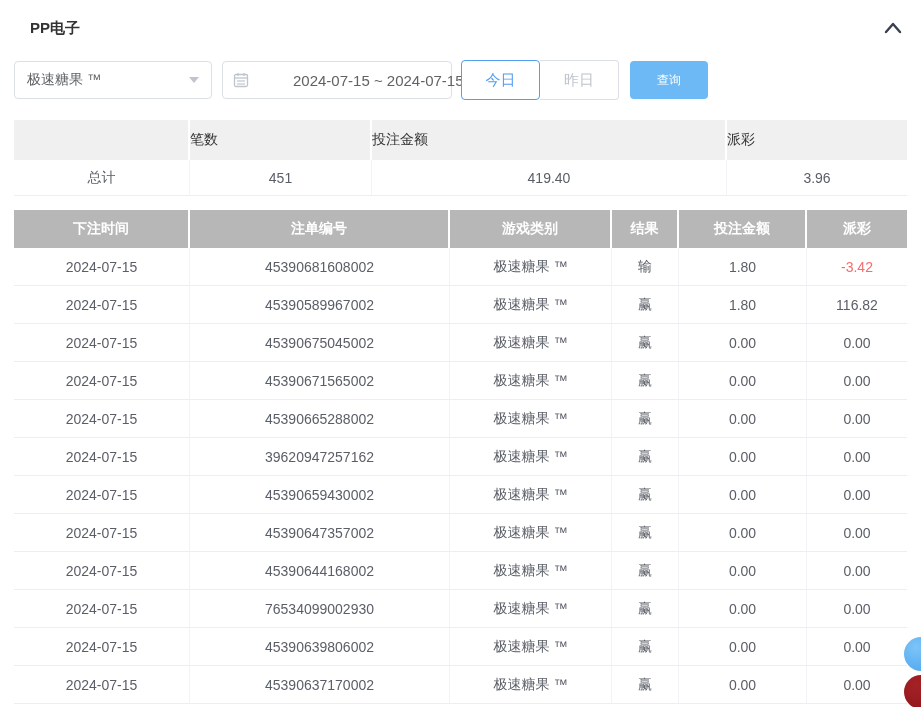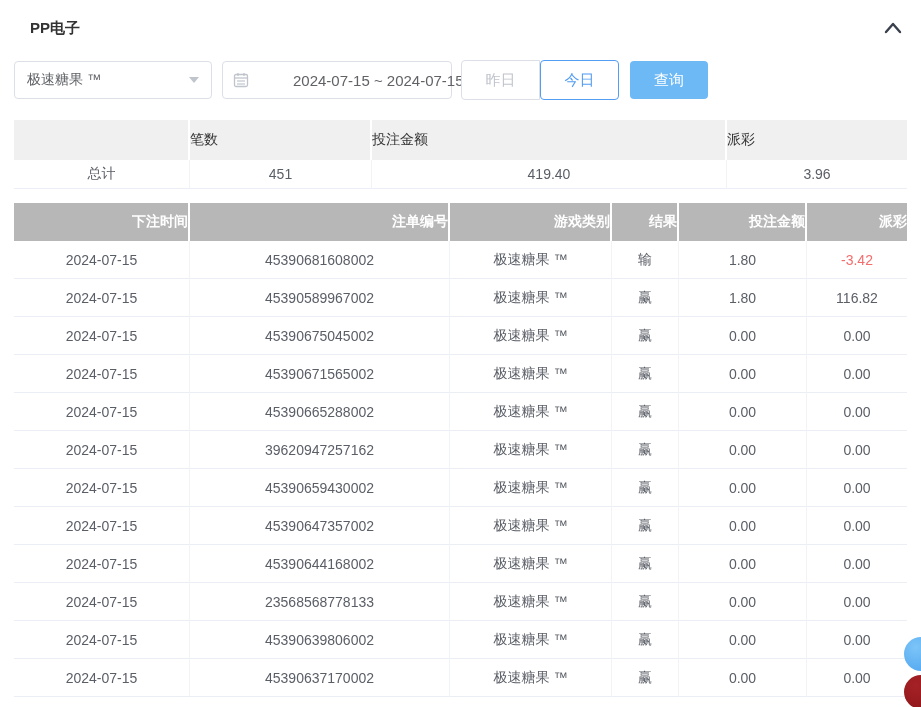--- a/index.html
+++ b/index.html
@@ -49,40 +49,40 @@
     border: 1px solid #dcdfe6; border-left-width: 0;
     font-size: 15px; color: #c0c4cc; cursor: pointer;
   }
   .seg-btn:first-child { border-left-width: 1px; border-radius: 4px 0 0 4px; }
   .seg-btn:last-child { border-radius: 0 4px 4px 0; }
   .seg-btn.active {
     border: 1px solid #539df2; color: #539df2; border-radius: 4px;
   }
   .query-btn {
     margin-left: 11px; width: 78px; height: 38px;
-    background: #6cb9f5; color: #ffffff; font-size: 15px;
+    background: #6cb9f5; color: #ffffff; font-size: 12px;
     border: none; border-radius: 4px; cursor: pointer;
   }
   
   table { border-collapse: separate; border-spacing: 0; table-layout: fixed; width: 893px; margin: 0 14px; }
   .summary-table { margin-top: 20px; }
   .summary-table th {
     background: #f0f0f0; height: 40px; font-size: 14px; font-weight: normal;
     color: #333333; text-align: left; border-right: 2px solid #ffffff;
   }
   .summary-table th:last-child { border-right: none; }
   .summary-table td {
-    height: 29px; text-align: center; font-size: 14px; color: #5a5e66;
+    height: 36px; text-align: center; font-size: 14px; color: #5a5e66;
     background: #fff; border-bottom: 1px solid #ebeef5; border-right: 1px solid #f2f3f7;
   }
   .summary-table td:last-child { border-right: none; }
   .records-table { margin-top: 14px; }
   .records-table th {
     background: #b7b7b7; color: #ffffff; height: 38px;
-    font-size: 14px; font-weight: bold; text-align: right;
+    font-size: 14px; font-weight: bold; text-align: center;
     border-right: 2px solid #ffffff;
   }
   .records-table th:last-child { border-right: none; }
   .records-table td {
     height: 38px; text-align: center; font-size: 14px; color: #5a5e66;
     background: #fff; border-bottom: 1px solid #ebeef5; border-right: 1px solid #f2f3f7;
   }
   .records-table td:last-child { border-right: none; }
   .records-table td.neg { color: #f56c6c; }
   
@@ -119,22 +119,22 @@
           <line x1="1.5" y1="6" x2="14.5" y2="6" stroke="#c0c4cc" stroke-width="1.3"></line>
           <line x1="5" y1="1" x2="5" y2="4" stroke="#c0c4cc" stroke-width="1.3"></line>
           <line x1="11" y1="1" x2="11" y2="4" stroke="#c0c4cc" stroke-width="1.3"></line>
           <line x1="4" y1="9" x2="12" y2="9" stroke="#c0c4cc" stroke-width="1.2"></line>
           <line x1="4" y1="12" x2="12" y2="12" stroke="#c0c4cc" stroke-width="1.2"></line>
         </svg>
     </span>
     <span class="date-value">2024-07-15 ~ 2024-07-15</span>
   </div>
   <div class="btn-group">
+    <button class="seg-btn active">今日</button>
     <button class="seg-btn">昨日</button>
-    <button class="seg-btn active">今日</button>
   </div>
   <button class="query-btn">查询</button>
 </div>
 
 <table class="summary-table">
   <colgroup>
       <col style="width:176px">
       <col style="width:182px">
       <col style="width:355px">
       <col style="width:180px">
@@ -244,21 +244,21 @@
       <tr>
         <td>2024-07-15</td>
         <td>45390644168002</td>
         <td>极速糖果 ™</td>
         <td>赢</td>
         <td>0.00</td>
         <td>0.00</td>
       </tr>
       <tr>
         <td>2024-07-15</td>
-        <td>23568568778133</td>
+        <td>76534099002930</td>
         <td>极速糖果 ™</td>
         <td>赢</td>
         <td>0.00</td>
         <td>0.00</td>
       </tr>
       <tr>
         <td>2024-07-15</td>
         <td>45390639806002</td>
         <td>极速糖果 ™</td>
         <td>赢</td>

